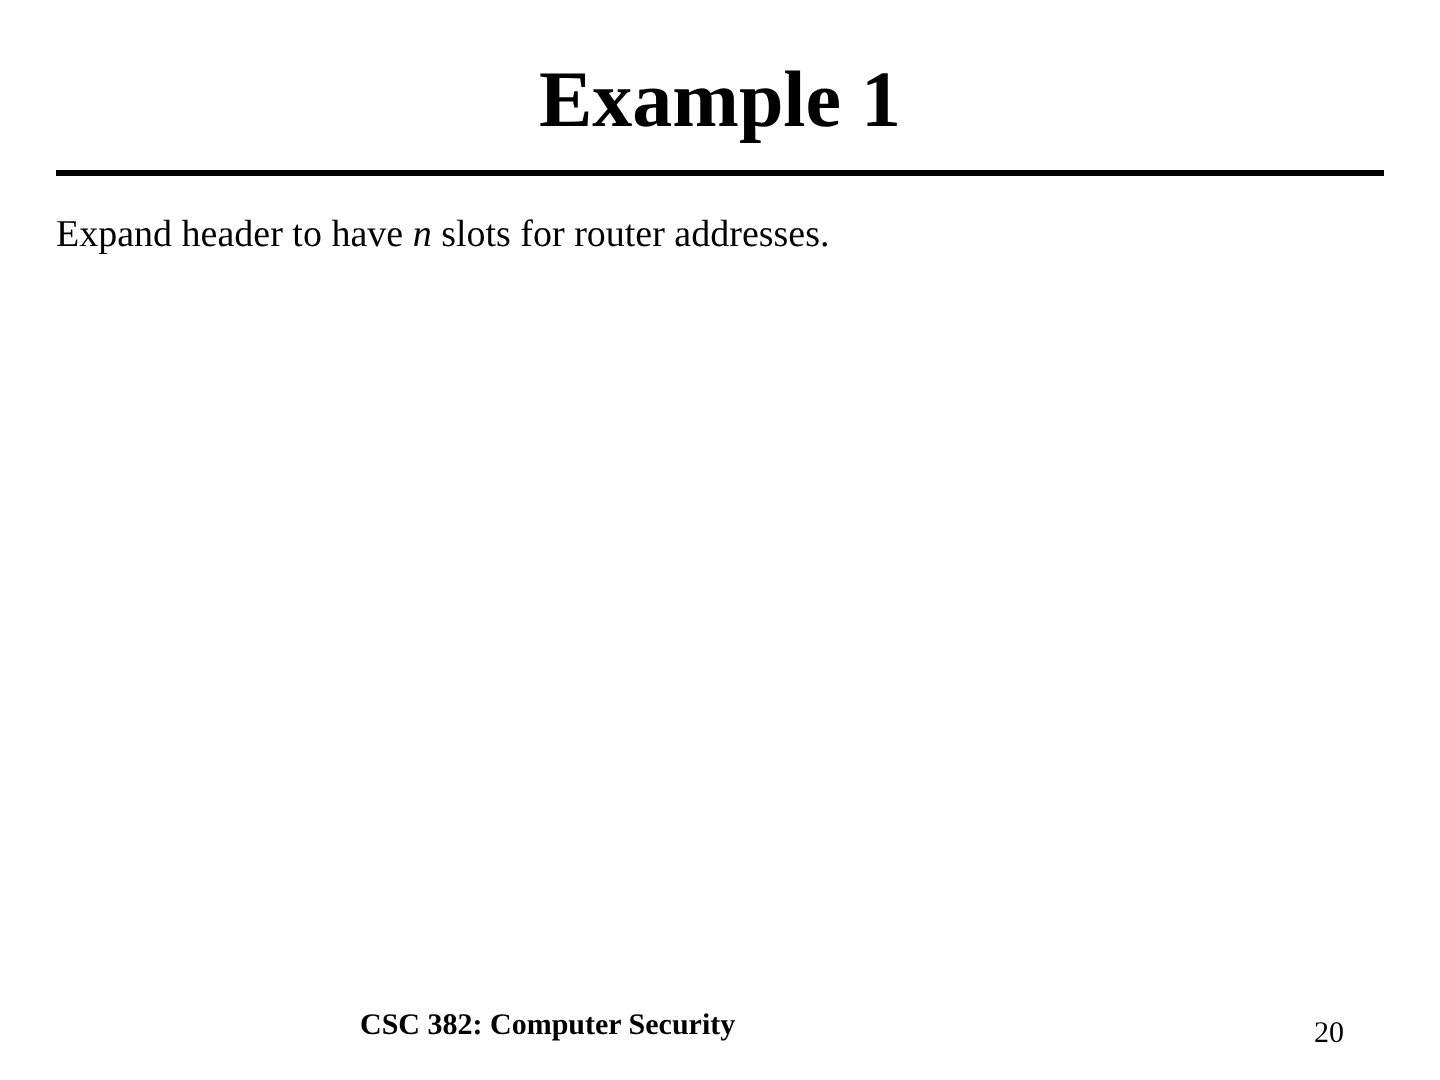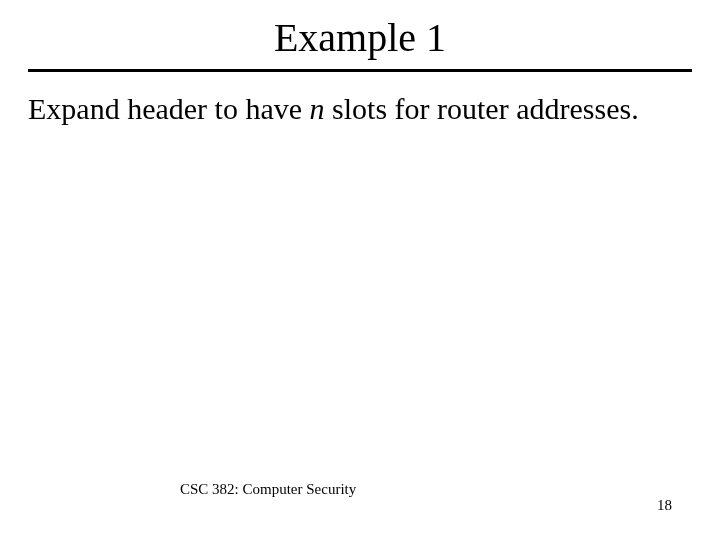--- a/index.html
+++ b/index.html
@@ -14,53 +14,54 @@
   }
   .slide {
     position: relative;
     width: 720px;
     height: 540px;
     box-sizing: border-box;
   }
   .title {
     text-align: center;
     font-size: 40px;
-    margin: 0;
+    margin: 12px;
     padding-top: 14px;
-    font-weight: normal;
+    font-weight: bold;
   }
   .title-rule {
     border: none;
     border-top: 3px solid #000;
     margin: 8px 28px 0 28px;
   }
   .body {
     padding: 18px 28px 0 28px;
-    font-size: 30px;
+    font-size: 19px;
     line-height: 1.28;
   }
   .body p {
     margin: 0;
   }
   .italic {
     font-style: italic;
   }
   .footer {
     position: absolute;
     bottom: 26px;
     left: 0;
     width: 720px;
     box-sizing: border-box;
     padding: 0 48px 0 0;
     font-size: 15px;
   }
   .footer-course {
     position: absolute;
     left: 180px;
-    bottom: 16px;
+    bottom: 4px;
+    font-weight: bold;
   }
   .footer-page {
     position: absolute;
     right: 48px;
     bottom: 0;
   }
 </style>
 </head>
 <body>
 
@@ -70,16 +71,16 @@
   <hr class="title-rule">
 
   <div class="body">
     <p>
       <span>Expand header to have </span><span class="italic">n</span><span> slots for router addresses.</span>
     </p>
   </div>
 
   <div class="footer">
     <span class="footer-course">CSC 382: Computer Security</span>
-    <span class="footer-page">18</span>
+    <span class="footer-page">20</span>
   </div>
 
 </div>
 
 </body></html>

